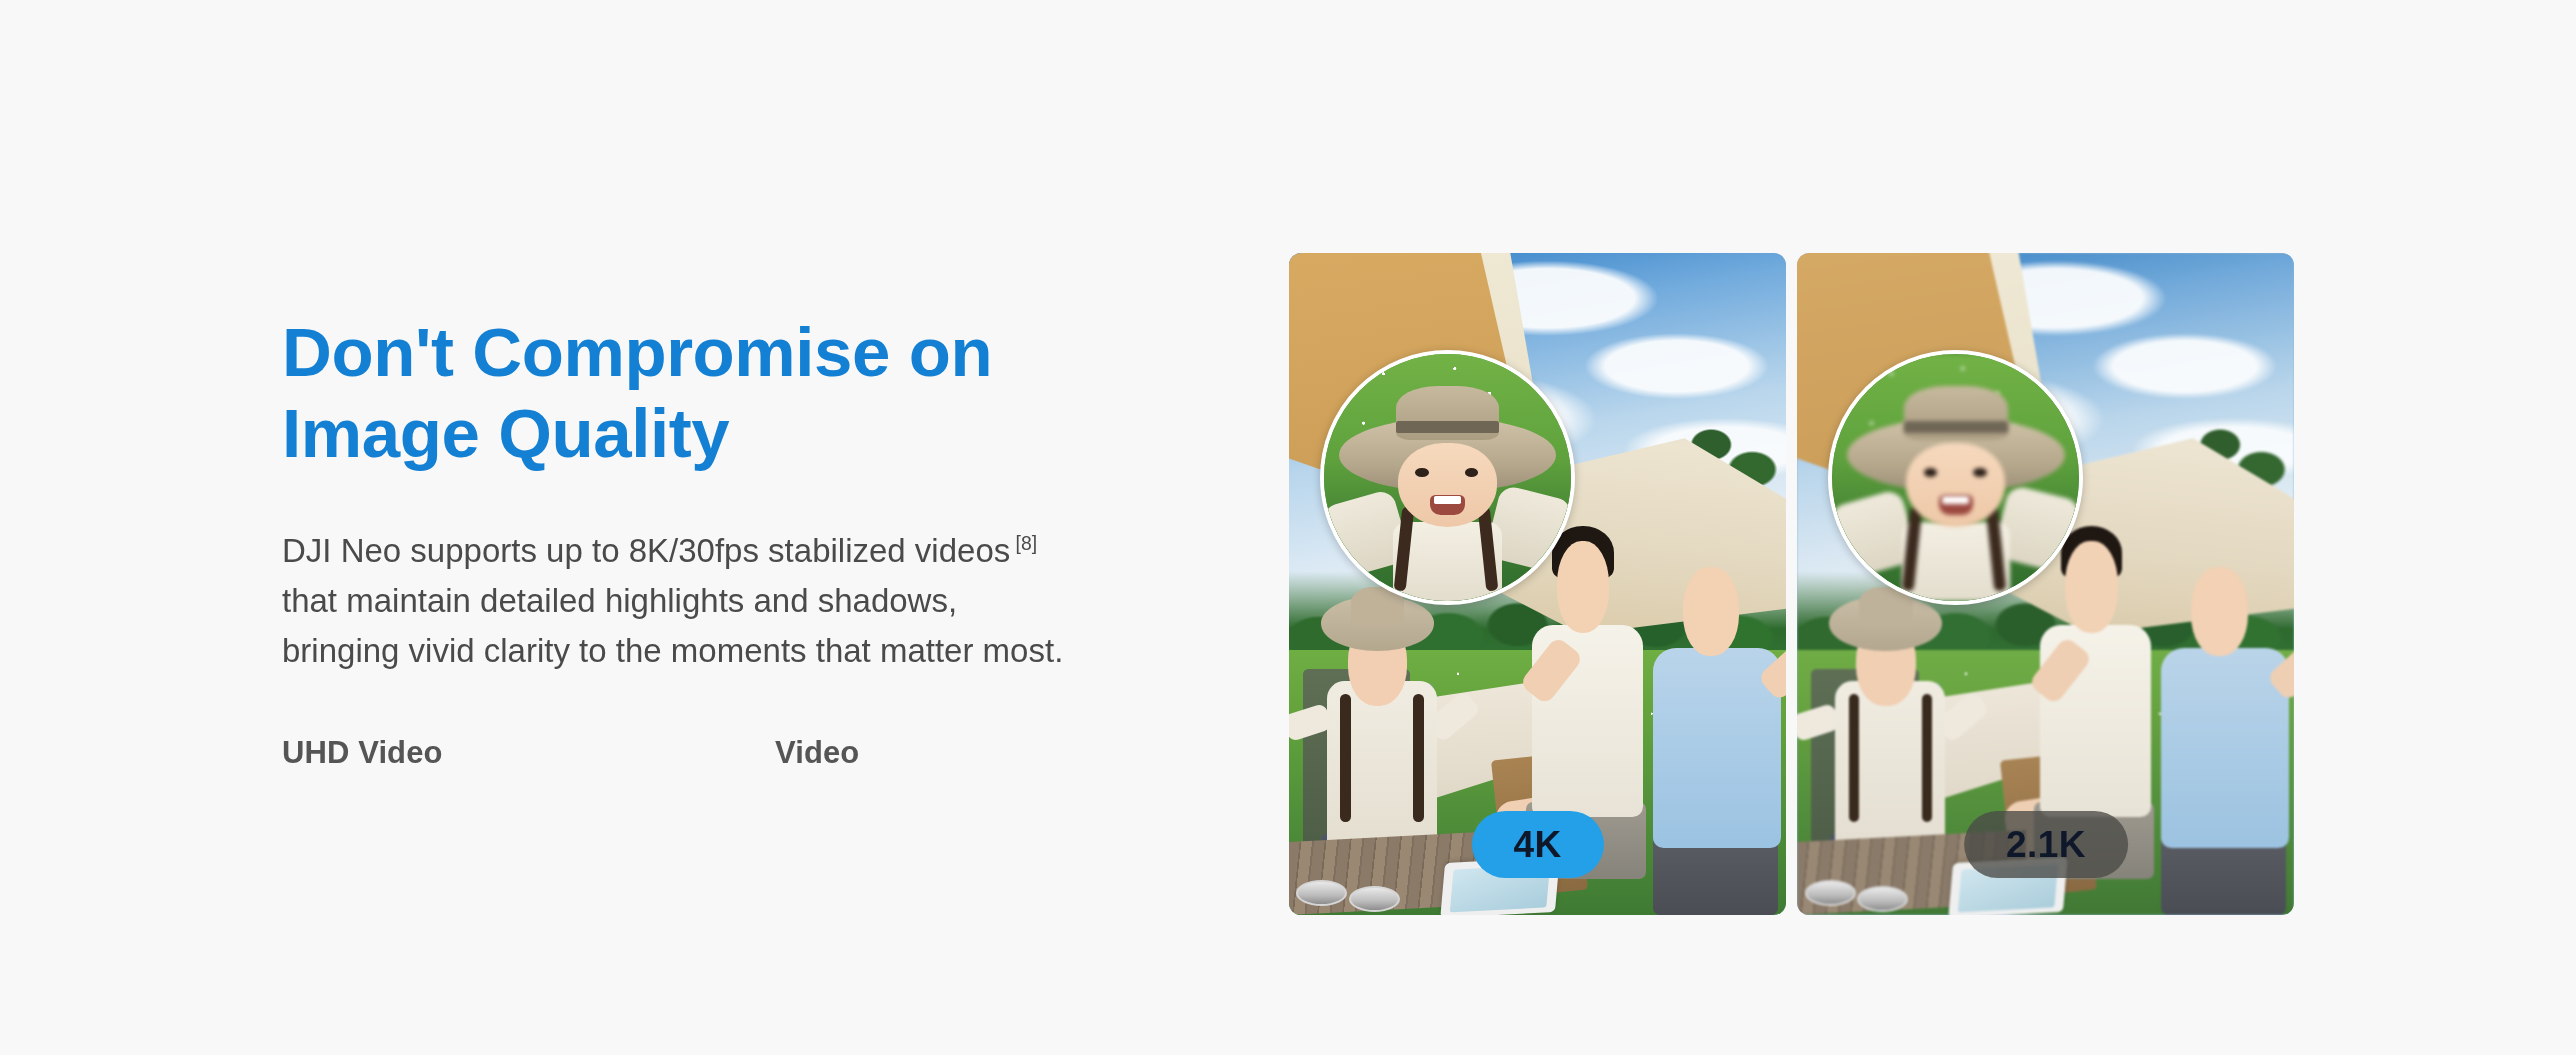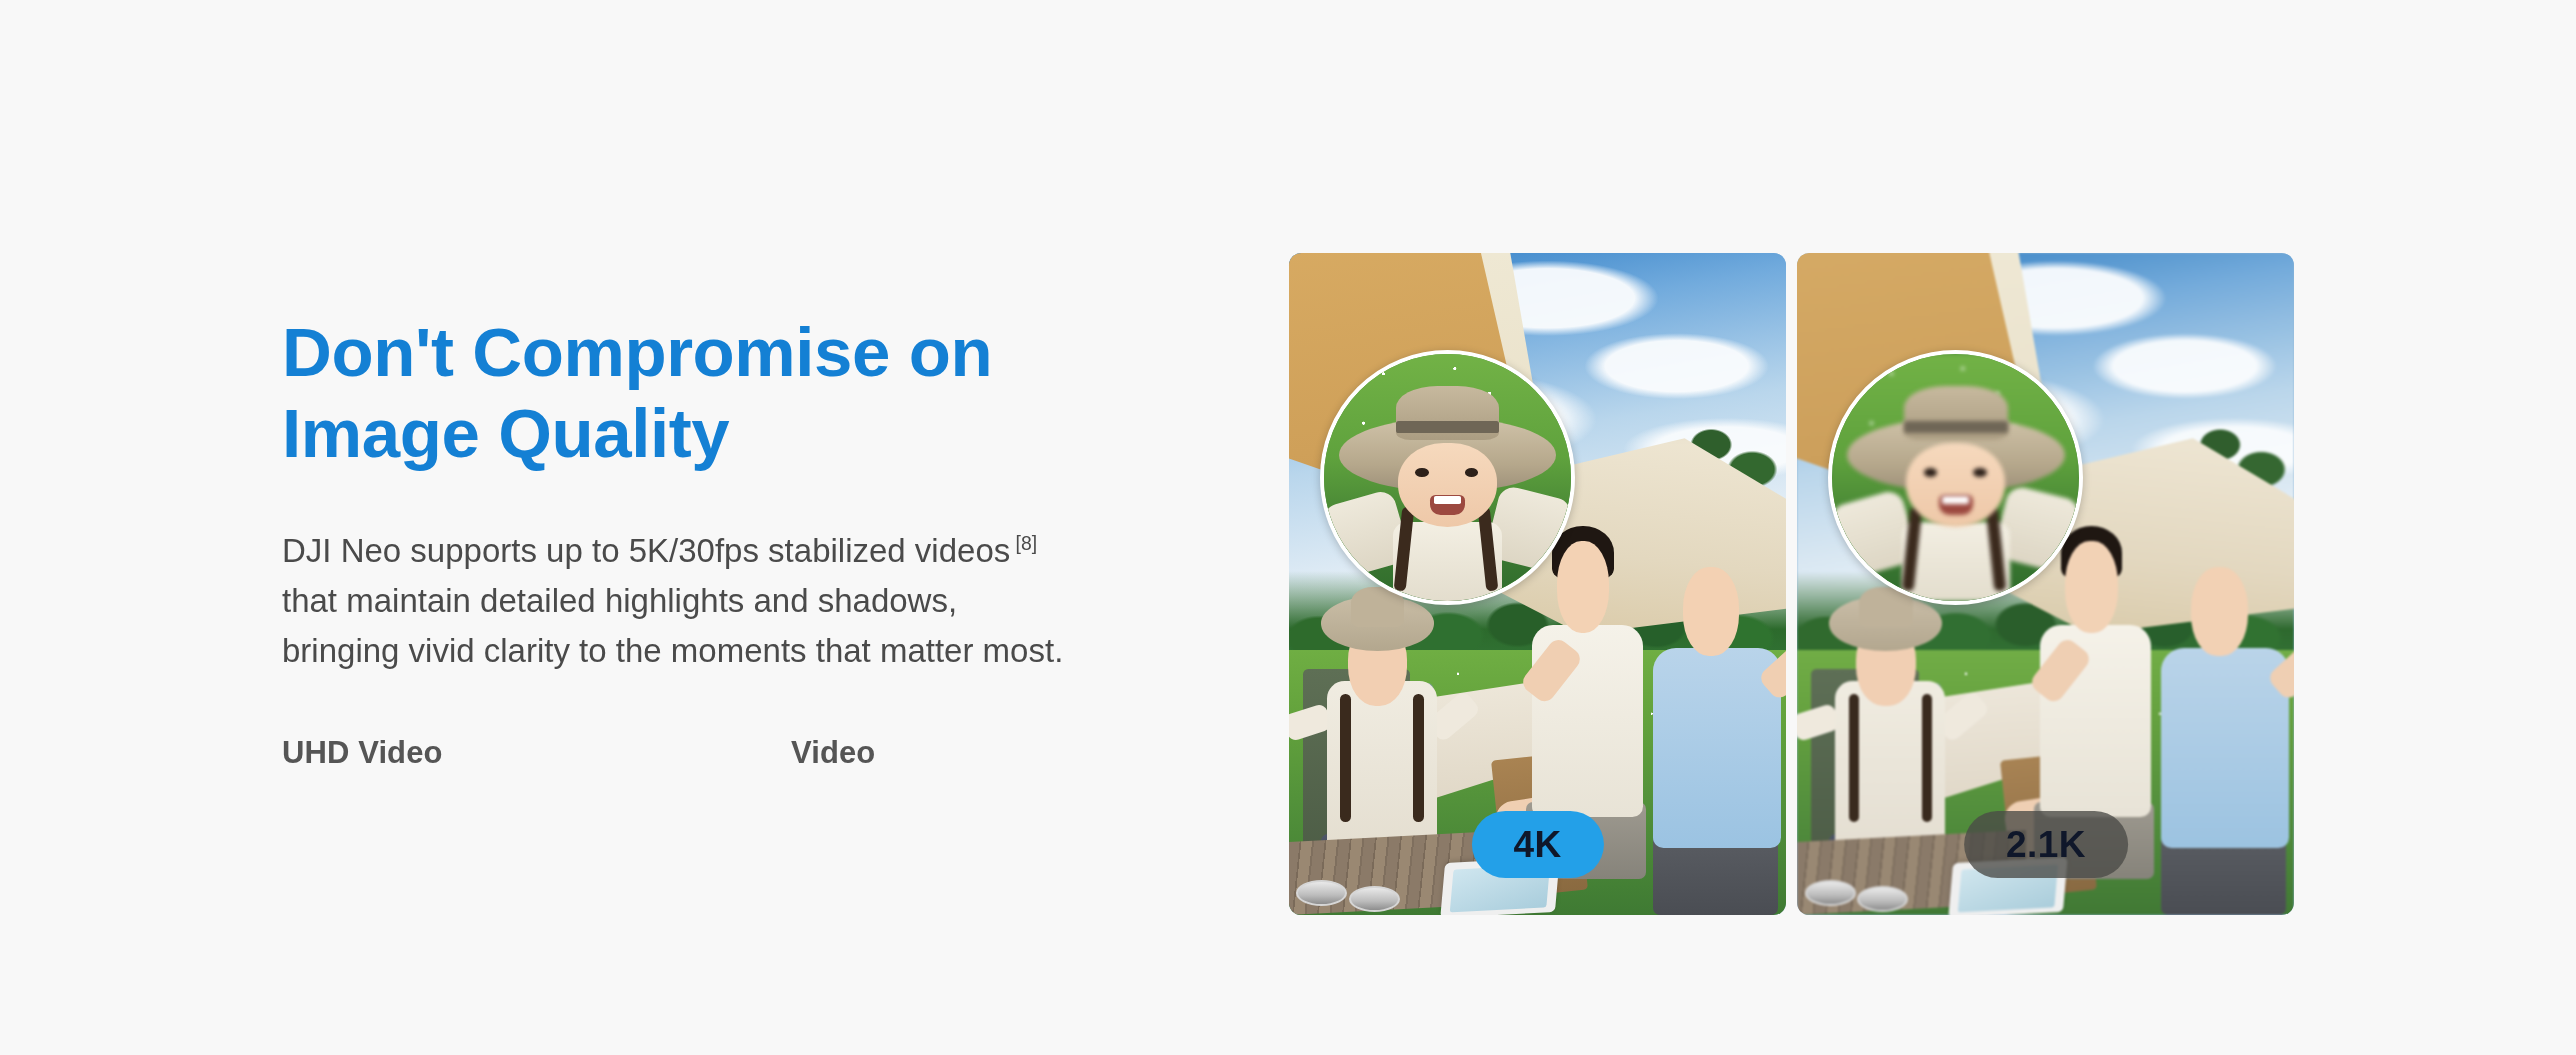--- a/index.html
+++ b/index.html
@@ -45,21 +45,21 @@
     vertical-align:super;
     color:#4a4a4a;
     margin-left:5.3px;
   }
 
   
   .stats {
     position:absolute;
     left:282px; top:735px;
     display:flex;
-    gap:16px;
+    gap:0;
   }
   .stat { width:493px; }
   .stat-label {
     color:#555555;
     font-size:31px;
     font-weight:bold;
     letter-spacing:0.1px;
   }
   .stat-value {
     margin-top:21px;
@@ -433,21 +433,21 @@
 
 <div id="page">
 
   <div class="text-col">
 
     <h1 class="headline">Don't Compromise on
 Image Quality</h1>
 
     <div class="description">
       <div class="desc-line">
-        <span>DJI Neo supports up to 5K/30fps stabilized videos</span><span class="footnote-sup">[8]</span>
+        <span>DJI Neo supports up to 8K/30fps stabilized videos</span><span class="footnote-sup">[8]</span>
       </div>
       <div class="desc-line">that maintain detailed highlights and shadows,</div>
       <div class="desc-line">bringing vivid clarity to the moments that matter most.</div>
     </div>
   </div>
 
   <div class="stats">
 
     <div class="stat">
       <div class="stat-label">UHD Video</div>

